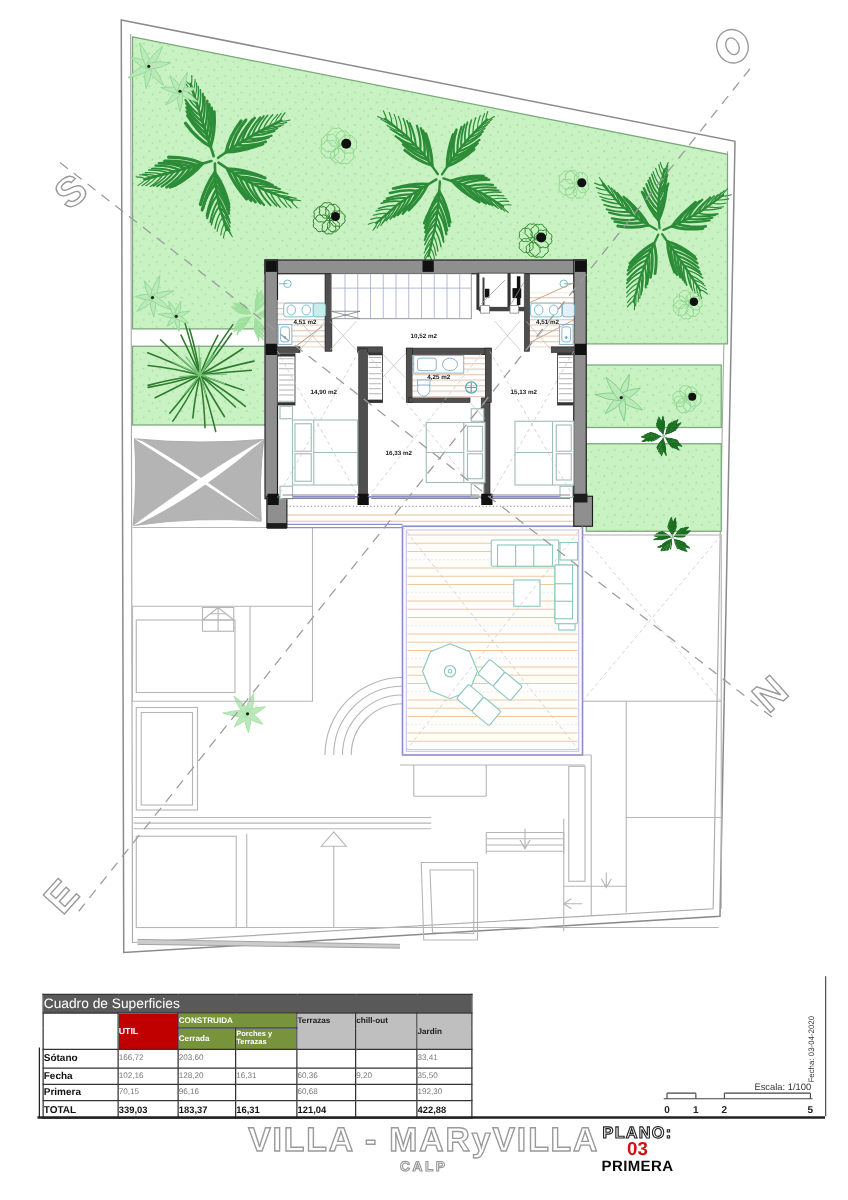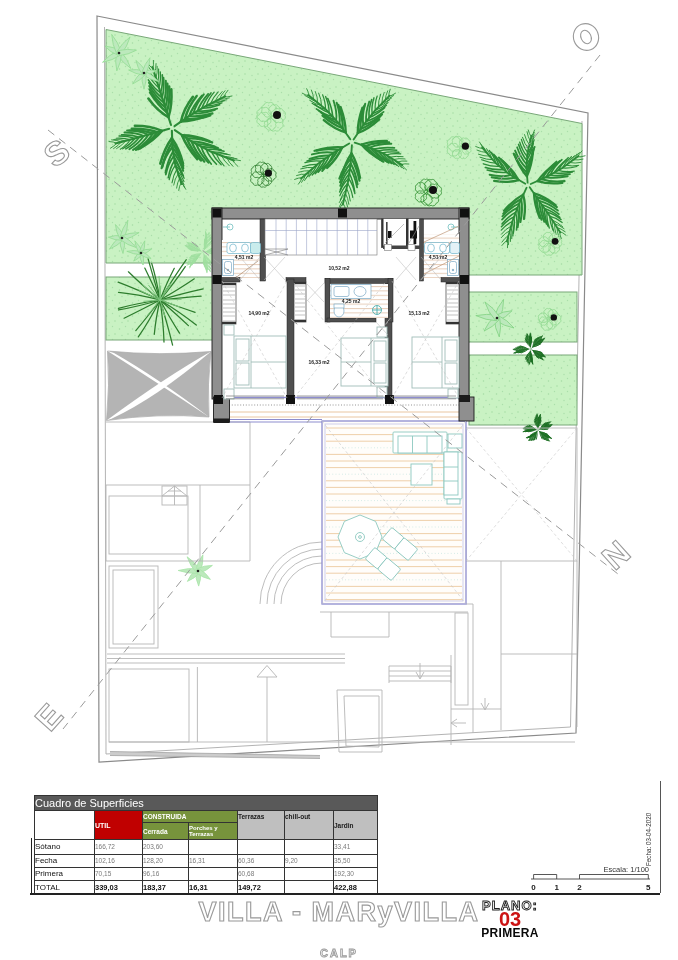--- a/index.html
+++ b/index.html
@@ -4,29 +4,29 @@
 html,body{margin:0;padding:0;background:#fff;}
 #page{position:relative;width:678px;height:960px;overflow:hidden;font-family:"Liberation Sans",sans-serif;background:#fff;}
 #plan{position:absolute;left:0;top:0;}
 table.sup{position:absolute;left:34px;top:795px;width:343px;border-collapse:collapse;table-layout:fixed;
  border:1.6px solid #222;font-family:"Liberation Sans",sans-serif;}
 table.sup td,table.sup th{border:0.8px solid #333;padding:0;vertical-align:middle;overflow:hidden;white-space:nowrap;}
 .tt{background:#595959;color:#fff;font-size:11px;font-weight:normal;height:14px;}
 .red{background:#c00000;color:#fff;font-size:7px;font-weight:bold;}
 .olv{background:#77933c;color:#fff;font-size:6.5px;font-weight:bold;}
 .gry{background:#bfbfbf;color:#1a1a1a;font-size:6.5px;font-weight:bold;}
-.lab{font-size:8px;font-weight:normal;color:#111;margin-top:24px;}
+.lab{font-size:8px;font-weight:bold;color:#111;margin-top:24px;}
 .dat{font-size:6.5px;color:#7a7a7a;}
 .tot{font-size:7.5px;font-weight:bold;color:#111;margin-top:28px;}
 .ttl{position:absolute;left:0;top:897px;width:678px;text-align:center;}
 .villa{font-size:27px;font-weight:bold;letter-spacing:1.5px;color:#fff;-webkit-text-stroke:1.1px #9a9a9a;}
-.calp{font-size:11px;font-weight:bold;letter-spacing:2px;color:#fff;-webkit-text-stroke:0.9px #9a9a9a;margin-top:19px;}
+.calp{font-size:11px;font-weight:bold;letter-spacing:2px;color:#fff;-webkit-text-stroke:0.9px #9a9a9a;margin-top:0;}
 .plano{position:absolute;left:470px;top:898px;width:80px;text-align:center;}
 .plano .p1{font-size:13px;font-weight:bold;color:#fff;-webkit-text-stroke:0.9px #222;letter-spacing:1px;}
-.plano .p2{font-size:20px;font-weight:bold;color:#cc1414;line-height:13px;}
+.plano .p2{font-size:15px;font-weight:bold;color:#cc1414;line-height:13px;}
 .plano .p3{font-size:12px;font-weight:bold;color:#0a0a0a;line-height:14px;letter-spacing:0.3px;}
 .rule{position:absolute;left:30px;top:893px;width:630px;height:1.6px;background:#222;}
 .vrule{position:absolute;left:659.5px;top:781px;width:1px;height:112px;background:#555;}
 .lrule{position:absolute;left:31px;top:838px;width:1.4px;height:56px;background:#222;}
 </style></head>
 <body>
 <div id="page">
 
 <div id="plan"><svg width="678" height="960" viewBox="0 0 678 960">
         <defs>
@@ -1318,21 +1318,21 @@
           <td class="dat"></td>
           <td class="dat">60,68</td>
           <td class="dat"></td>
           <td class="dat">192,30</td>
         </tr>
 <tr style="height:14px">
           <td class="lab">TOTAL</td>
           <td class="tot">339,03</td>
           <td class="tot">183,37</td>
           <td class="tot">16,31</td>
-          <td class="tot">149,72</td>
+          <td class="tot">121,04</td>
           <td class="tot"></td>
           <td class="tot">422,88</td>
         </tr>
 </tbody>
     </table>
 
 <div class="ttl">
       <div class="villa">VILLA - MARyVILLA</div>
       <div class="calp">CALP</div>
     </div>

